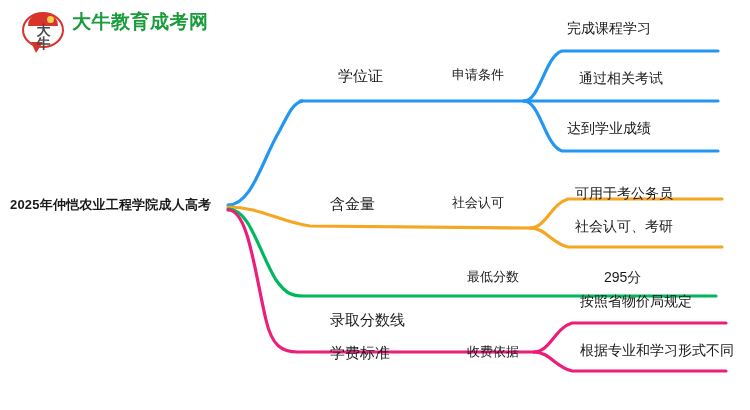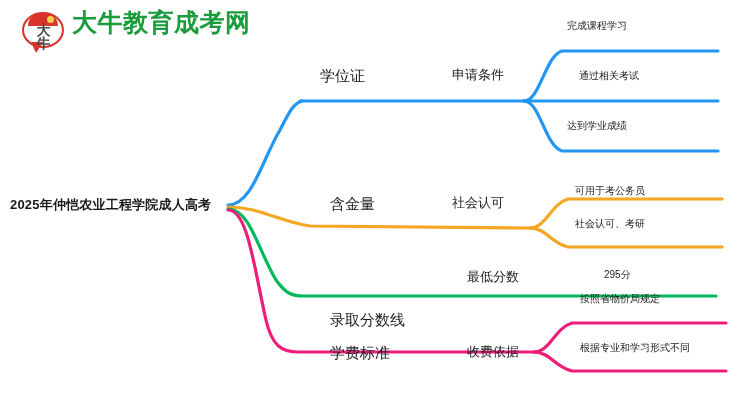--- a/index.html
+++ b/index.html
@@ -77,21 +77,21 @@
   #logo-mark-text span { display: block; }
   #logo-mark-text span.l2 { margin-top: -2px; }
 
   #logo-text {
     position: absolute;
     left: 50px;
     top: 0px;
     width: 180px;
   }
   #logo-title {
-    font-size: 25px;
+    font-size: 19px;
     font-weight: 700;
     color: #1a9b3c;
     letter-spacing: 0.5px;
     line-height: 24px;
     white-space: nowrap;
   }
   #logo-sub {
     font-size: 11.5px;
     font-weight: 700;
     color: #1a9b3c;
@@ -121,21 +121,21 @@
   }
   .node.lvl2 {
     font-size: 15px;
     font-weight: 400;
   }
   .node.lvl3 {
     font-size: 13px;
     font-weight: 400;
   }
   .node.leaf {
-    font-size: 10px;
+    font-size: 14px;
     font-weight: 400;
   }
 </style>
 </head>
 <body>
 
 <div id="stage">
 
   <div id="logo">
     <div id="logo-mark">
@@ -168,21 +168,21 @@
 
     <path d="M228,209 C250,209 258,250 276,280 C286,294 292,296 304,296 L716,296" fill="none" stroke="#00b85c" stroke-width="3.2" stroke-linecap="round"></path>
 
     <path d="M228,210 C248,210 254,268 266,320 C272,346 282,352 298,352 L534,352" fill="none" stroke="#ec1e79" stroke-width="3.2" stroke-linecap="round"></path>
     <path d="M534,352 C550,352 555,328 572,323 L726,323" fill="none" stroke="#ec1e79" stroke-width="3.2" stroke-linecap="round"></path>
     <path d="M534,352 C550,352 555,367 572,371 L726,371" fill="none" stroke="#ec1e79" stroke-width="3.2" stroke-linecap="round"></path>
   </svg>
 
   <div class="node root" style="left:10px; top:198px;">2025年仲恺农业工程学院成人高考</div>
 
-  <div class="node lvl2" style="left:320px; top:68px;">学位证</div>
+  <div class="node lvl2" style="left:338px; top:68px;">学位证</div>
   <div class="node lvl3" style="left:452px; top:68px;">申请条件</div>
   <div class="node leaf" style="left:567px; top:21px;">完成课程学习</div>
   <div class="node leaf" style="left:579px; top:71px;">通过相关考试</div>
   <div class="node leaf" style="left:567px; top:121px;">达到学业成绩</div>
 
   <div class="node lvl2" style="left:330px; top:196px;">含金量</div>
   <div class="node lvl3" style="left:452px; top:196px;">社会认可</div>
   <div class="node leaf" style="left:575px; top:154px;margin-top:32px;">可用于考公务员</div>
   <div class="node leaf" style="left:575px; top:219px;">社会认可、考研</div>
 

